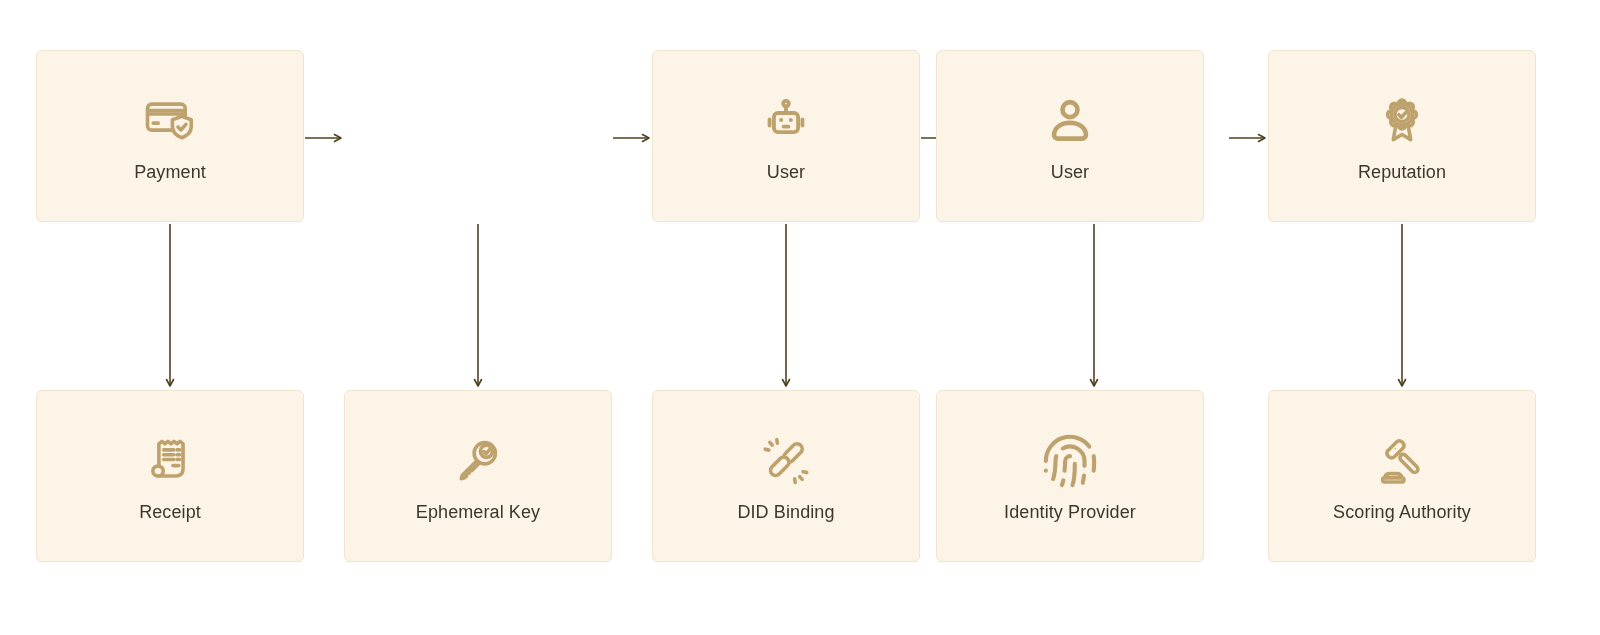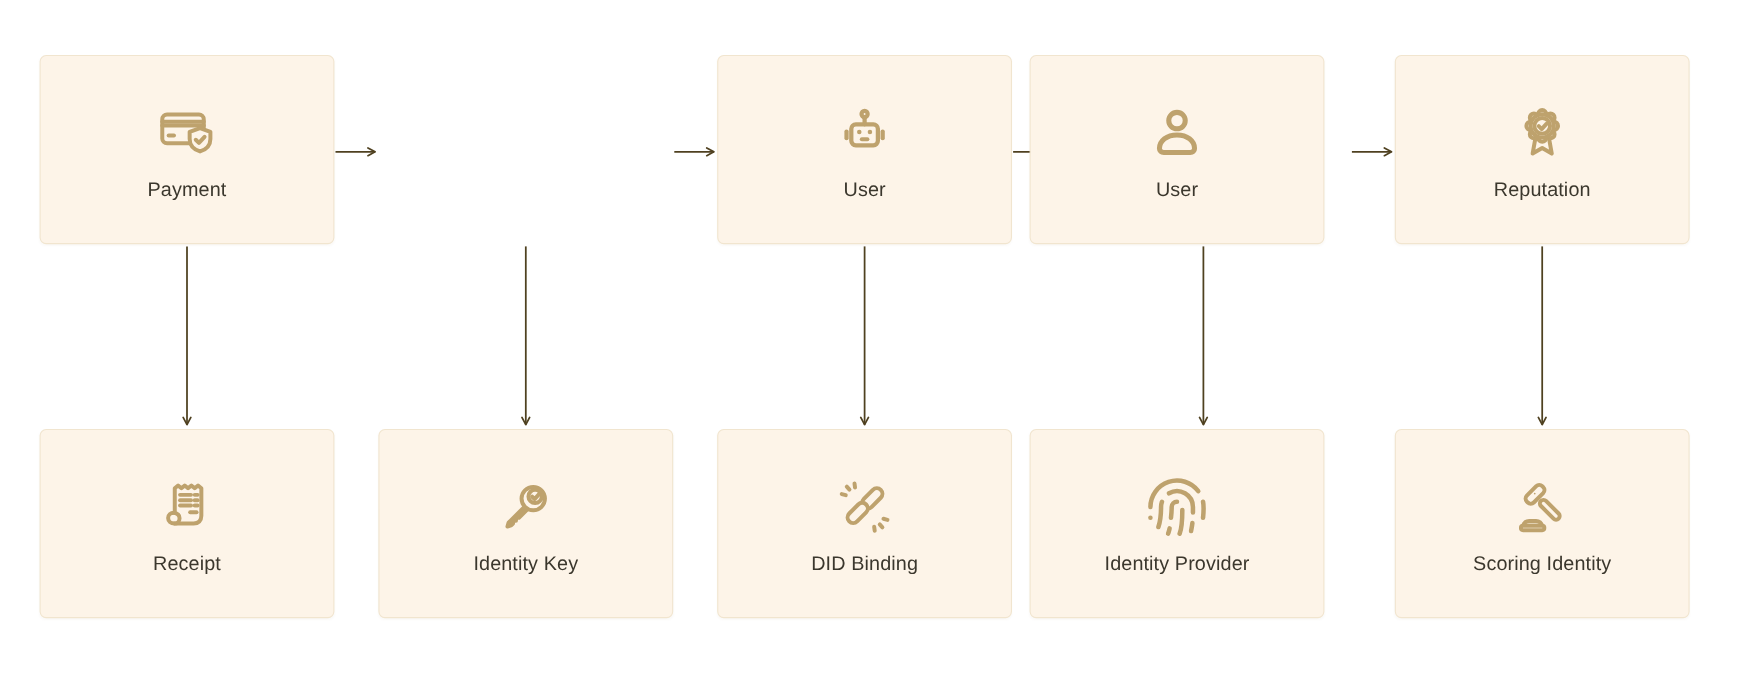--- a/index.html
+++ b/index.html
@@ -107,21 +107,21 @@
     <span class="label">Receipt</span>
   </div>
 
   <div class="card col2 row2">
     <svg class="icon" width="58" height="58" viewBox="0 0 24 24" fill="none" stroke="#bea26d" stroke-width="1.5" stroke-linecap="round" stroke-linejoin="round">
       <circle cx="14.8" cy="8.8" r="4.4"></circle>
       <circle cx="15.5" cy="8" r="2.5"></circle>
       <path d="M14.4 8.1 L15.3 9 L17 7.1"></path>
       <path d="M11.5 11.9 L5.5 17.9 L5.1 19.3 L6.5 18.9 L7.2 18.2 L7.2 17.1 L8.3 17.1 L8.3 16 L9.4 16 L12.5 12.9"></path>
     </svg>
-    <span class="label">Identity Key</span>
+    <span class="label">Ephemeral Key</span>
   </div>
 
   <div class="card col4 row2">
     <svg class="icon" width="58" height="58" viewBox="0 0 24 24" fill="none" stroke="#bea26d" stroke-width="1.7" stroke-linecap="round" stroke-linejoin="round">
       <path d="M12 10a2 2 0 0 0-2 2c0 1.02-.1 2.51-.26 4"></path>
       <path d="M14 13.12c0 2.38 0 6.38-1 8.88"></path>
       <path d="M17.29 21.02c.12-.6.43-2.3.5-3.02"></path>
       <path d="M2 12a10 10 0 0 1 18-6"></path>
       <path d="M2 16h.01"></path>
       <path d="M21.8 16c.2-2 .131-5.354 0-6"></path>
@@ -148,16 +148,16 @@
 
   <div class="card col5 row2">
     <svg class="icon" width="58" height="58" viewBox="0 0 24 24" fill="none" stroke="#bea26d" stroke-width="1.5" stroke-linecap="round" stroke-linejoin="round">
       <rect x="13.5" y="8.3" width="2.7" height="9.4" rx="1.35" transform="rotate(-45 14.85 13)" fill="#fdf4e8"></rect>
       <rect x="7.45" y="3.1" width="3.7" height="8.2" rx="1.6" transform="rotate(45 9.3 7.2)" fill="#fdf4e8"></rect>
       <circle cx="8.2" cy="5.9" r="0.32" fill="#bea26d" stroke="none"></circle>
       <circle cx="9.2" cy="6.9" r="0.32" fill="#bea26d" stroke="none"></circle>
       <path d="M4.9 19 C5 17.9 5.9 17.2 7.1 17.2 H9.7 C10.9 17.2 11.8 17.9 11.9 19 Z" fill="#fdf4e8"></path>
       <rect x="4" y="19" width="8.8" height="1.7" rx="0.8" fill="#fdf4e8"></rect>
     </svg>
-    <span class="label">Scoring Identity</span>
+    <span class="label">Scoring Authority</span>
   </div>
 
 </div>
 
 </body></html>

